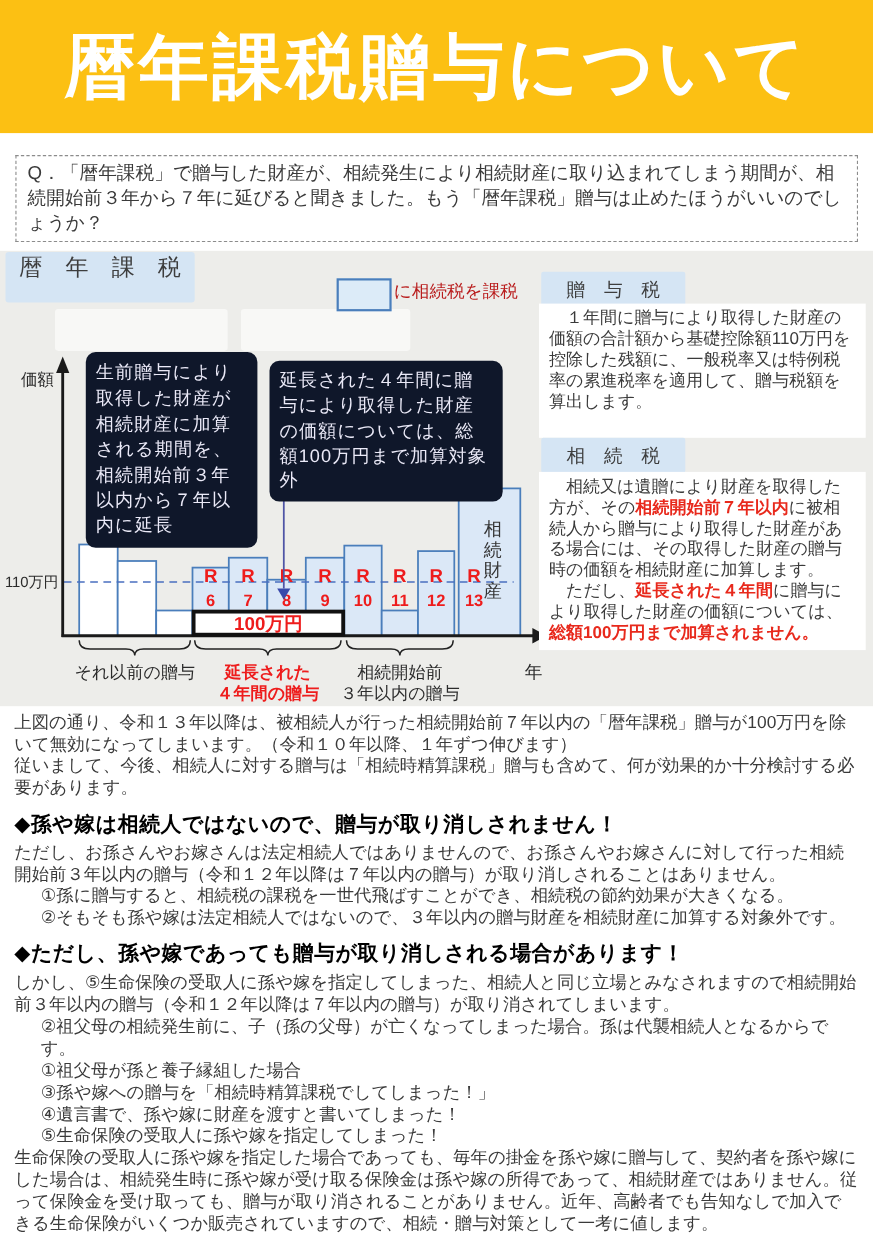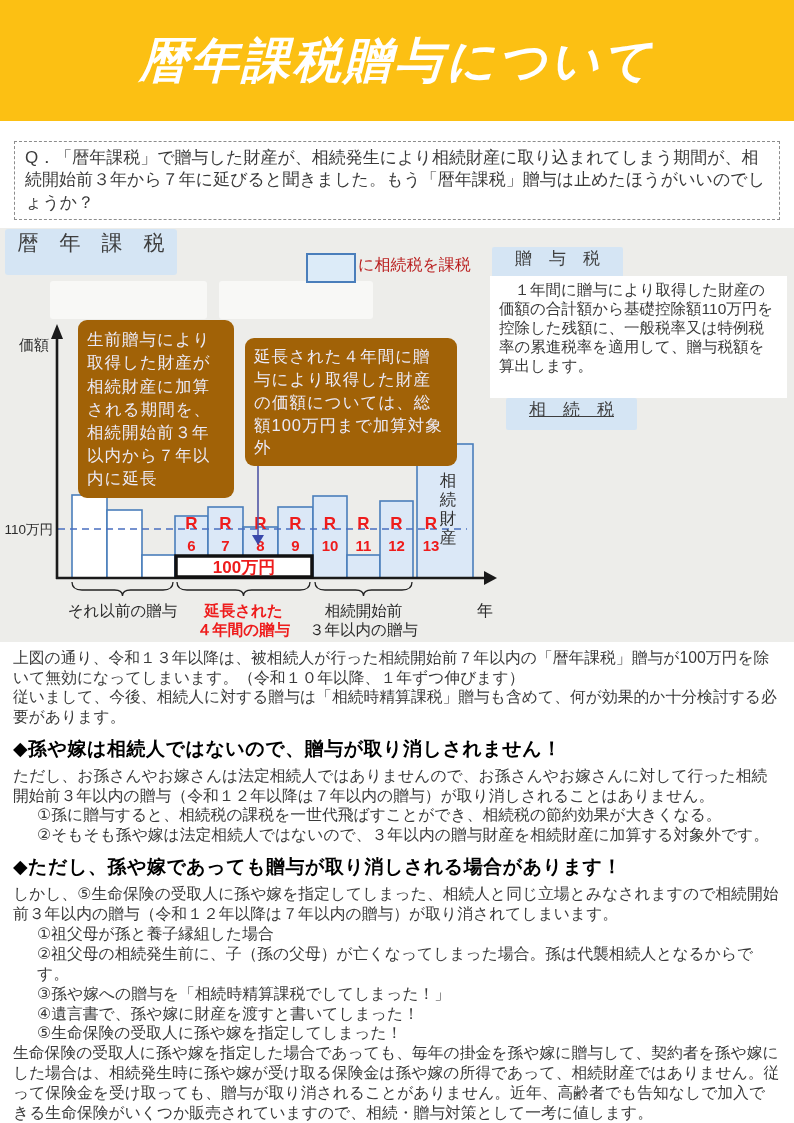--- a/index.html
+++ b/index.html
@@ -3,44 +3,44 @@
 <meta charset="utf-8">
 <style>
   html,body{margin:0;padding:0;}
   body{
     width:794px;height:1123px;overflow:hidden;background:#ffffff;
     font-family:"Liberation Sans","DejaVu Sans",sans-serif;
     color:#3a3a3a;
   }
   
   .banner{height:121px;background:#fcبf13;background:#fcc013;display:flex;align-items:center;justify-content:center;}
-  .banner h1{margin:0;font-size:48px;font-weight:600;color:#ffffff;letter-spacing:3px;line-height:1;font-style:italic;}
+  .banner h1{margin:0;font-size:64px;font-weight:600;color:#ffffff;letter-spacing:3px;line-height:1;}
   
   .qbox{margin:20px 14px 0 14px;border:1px dashed #8c8c8c;padding:5px 10px;
         font-size:17px;line-height:1.32;color:#3a3a3a;background:#fff;}
   
   .band{position:relative;margin-top:8px;height:414px;background:#ededea;}
   .band .abs{position:absolute;}
   .title-box{left:5px;top:1px;width:172px;height:46px;background:#d5e5f4;border-radius:3px;
              display:flex;align-items:flex-start;justify-content:center;font-size:21px;color:#3d3d3d;}
   .bg-block{background:rgba(251,251,250,.75);border-radius:3px;}
   .bg-block.b1{left:50px;top:53px;width:157px;height:38px;}
   .bg-block.b2{left:219px;top:53px;width:154px;height:38px;}
   .legend-swatch{left:306px;top:25px;width:46px;height:26px;background:#dcebf8;border:2px solid #4a7ebb;}
   .legend-label{left:358px;top:27px;font-size:16px;color:#b91c1c;}
-  .callout{background:#a16207;border-radius:9px;color:#ebeaf8;font-size:16.5px;line-height:1.4;
+  .callout{background:#0f172a;border-radius:9px;color:#ebeaf8;font-size:16.5px;line-height:1.4;
            letter-spacing:1px;padding:8px 9px;box-sizing:border-box;}
   .callout.cl{left:78px;top:92px;width:156px;min-height:162px;}
-  .callout.cr{left:245px;top:110px;width:212px;line-height:1.38;padding:7px 9px;}
+  .callout.cr{left:245px;top:100px;width:212px;line-height:1.38;padding:7px 9px;}
   #chart-svg{position:absolute;left:0;top:0;}
   #chart-svg text{font-family:"Liberation Sans","DejaVu Sans",sans-serif;}
   
-  .panel-head{width:131px;height:32px;background:#d5e5f4;border-radius:2px;display:flex;align-items:flex-start;
+  .panel-head{width:131px;height:32px;background:#d5e5f4;border-radius:2px;display:flex;align-items:center;
               justify-content:center;font-size:17px;color:#3d3d3d;}
-  .ph1{left:492px;top:19px;}  .ph2{left:506px;top:170px;text-decoration:underline;}
+  .ph1{left:492px;top:19px;}  .ph2{left:492px;top:170px;}
   .panel-body{left:490px;width:297px;background:#ffffff;padding:5px 9px;box-sizing:border-box;
               font-size:15.5px;line-height:1.22;color:#3a3a3a;white-space:pre-line;}
   .pb1{top:48px;min-height:122px;}
   .pb2{top:201px;min-height:162px;}
   .rd{color:#e8291c;font-weight:bold;}
   
   main{padding:0 13px;}
   .para{font-size:15.8px;line-height:1.24;margin:6px 0 0 0;white-space:pre-line;}
   .sec-head{font-size:19px;font-weight:bold;color:#000;margin:9px 0 4px 0;letter-spacing:.5px;}
   .sec-body{font-size:15.8px;line-height:1.26;margin:0;white-space:pre-line;}
@@ -132,33 +132,35 @@
   <div class="abs callout cr">延長された４年間に贈与により取得した財産の価額については、総額100万円まで加算対象外</div>
 
   <div class="abs panel-head ph1">
     <span>贈　与　税</span>
   </div>
   <div class="abs panel-body pb1">　１年間に贈与により取得した財産の価額の合計額から基礎控除額110万円を控除した残額に、一般税率又は特例税率の累進税率を適用して、贈与税額を算出します。</div>
 
   <div class="abs panel-head ph2">
     <span>相　続　税</span>
   </div>
+  <div class="abs panel-body pb2"><span>　相続又は遺贈により財産を取得した方が、その</span><span class="rd">相続開始前７年以内</span><span>に被相続人から贈与により取得した財産がある場合には、その取得した財産の贈与時の価額を相続財産に加算します。
+　ただし、</span><span class="rd">延長された４年間</span><span>に贈与により取得した財産の価額については、</span><span class="rd">総額100万円まで加算されません。</span></div>
 </div>
 
 <main>
   <p class="para">上図の通り、令和１３年以降は、被相続人が行った相続開始前７年以内の「暦年課税」贈与が100万円を除いて無効になってしまいます。（令和１０年以降、１年ずつ伸びます）
 従いまして、今後、相続人に対する贈与は「相続時精算課税」贈与も含めて、何が効果的か十分検討する必要があります。</p>
 
   <h2 class="sec-head">◆孫や嫁は相続人ではないので、贈与が取り消しされません！</h2>
   <p class="sec-body">ただし、お孫さんやお嫁さんは法定相続人ではありませんので、お孫さんやお嫁さんに対して行った相続開始前３年以内の贈与（令和１２年以降は７年以内の贈与）が取り消しされることはありません。</p>
   <div class="item">①孫に贈与すると、相続税の課税を一世代飛ばすことができ、相続税の節約効果が大きくなる。</div>
   <div class="item">②そもそも孫や嫁は法定相続人ではないので、３年以内の贈与財産を相続財産に加算する対象外です。</div>
 
   <h2 class="sec-head">◆ただし、孫や嫁であっても贈与が取り消しされる場合があります！</h2>
   <p class="sec-body">しかし、⑤生命保険の受取人に孫や嫁を指定してしまった、相続人と同じ立場とみなされますので相続開始前３年以内の贈与（令和１２年以降は７年以内の贈与）が取り消されてしまいます。</p>
+  <div class="item">②祖父母の相続発生前に、子（孫の父母）が亡くなってしまった場合。孫は代襲相続人となるからです。</div>
   <div class="item">①祖父母が孫と養子縁組した場合</div>
-  <div class="item">②祖父母の相続発生前に、子（孫の父母）が亡くなってしまった場合。孫は代襲相続人となるからです。</div>
   <div class="item">③孫や嫁への贈与を「相続時精算課税でしてしまった！」</div>
   <div class="item">④遺言書で、孫や嫁に財産を渡すと書いてしまった！</div>
   <div class="item">⑤生命保険の受取人に孫や嫁を指定してしまった！</div>
 
   <p class="sec-body">生命保険の受取人に孫や嫁を指定した場合であっても、毎年の掛金を孫や嫁に贈与して、契約者を孫や嫁にした場合は、相続発生時に孫や嫁が受け取る保険金は孫や嫁の所得であって、相続財産ではありません。従って保険金を受け取っても、贈与が取り消されることがありません。近年、高齢者でも告知なしで加入できる生命保険がいくつか販売されていますので、相続・贈与対策として一考に値します。</p>
 </main>
 
 </body></html>

